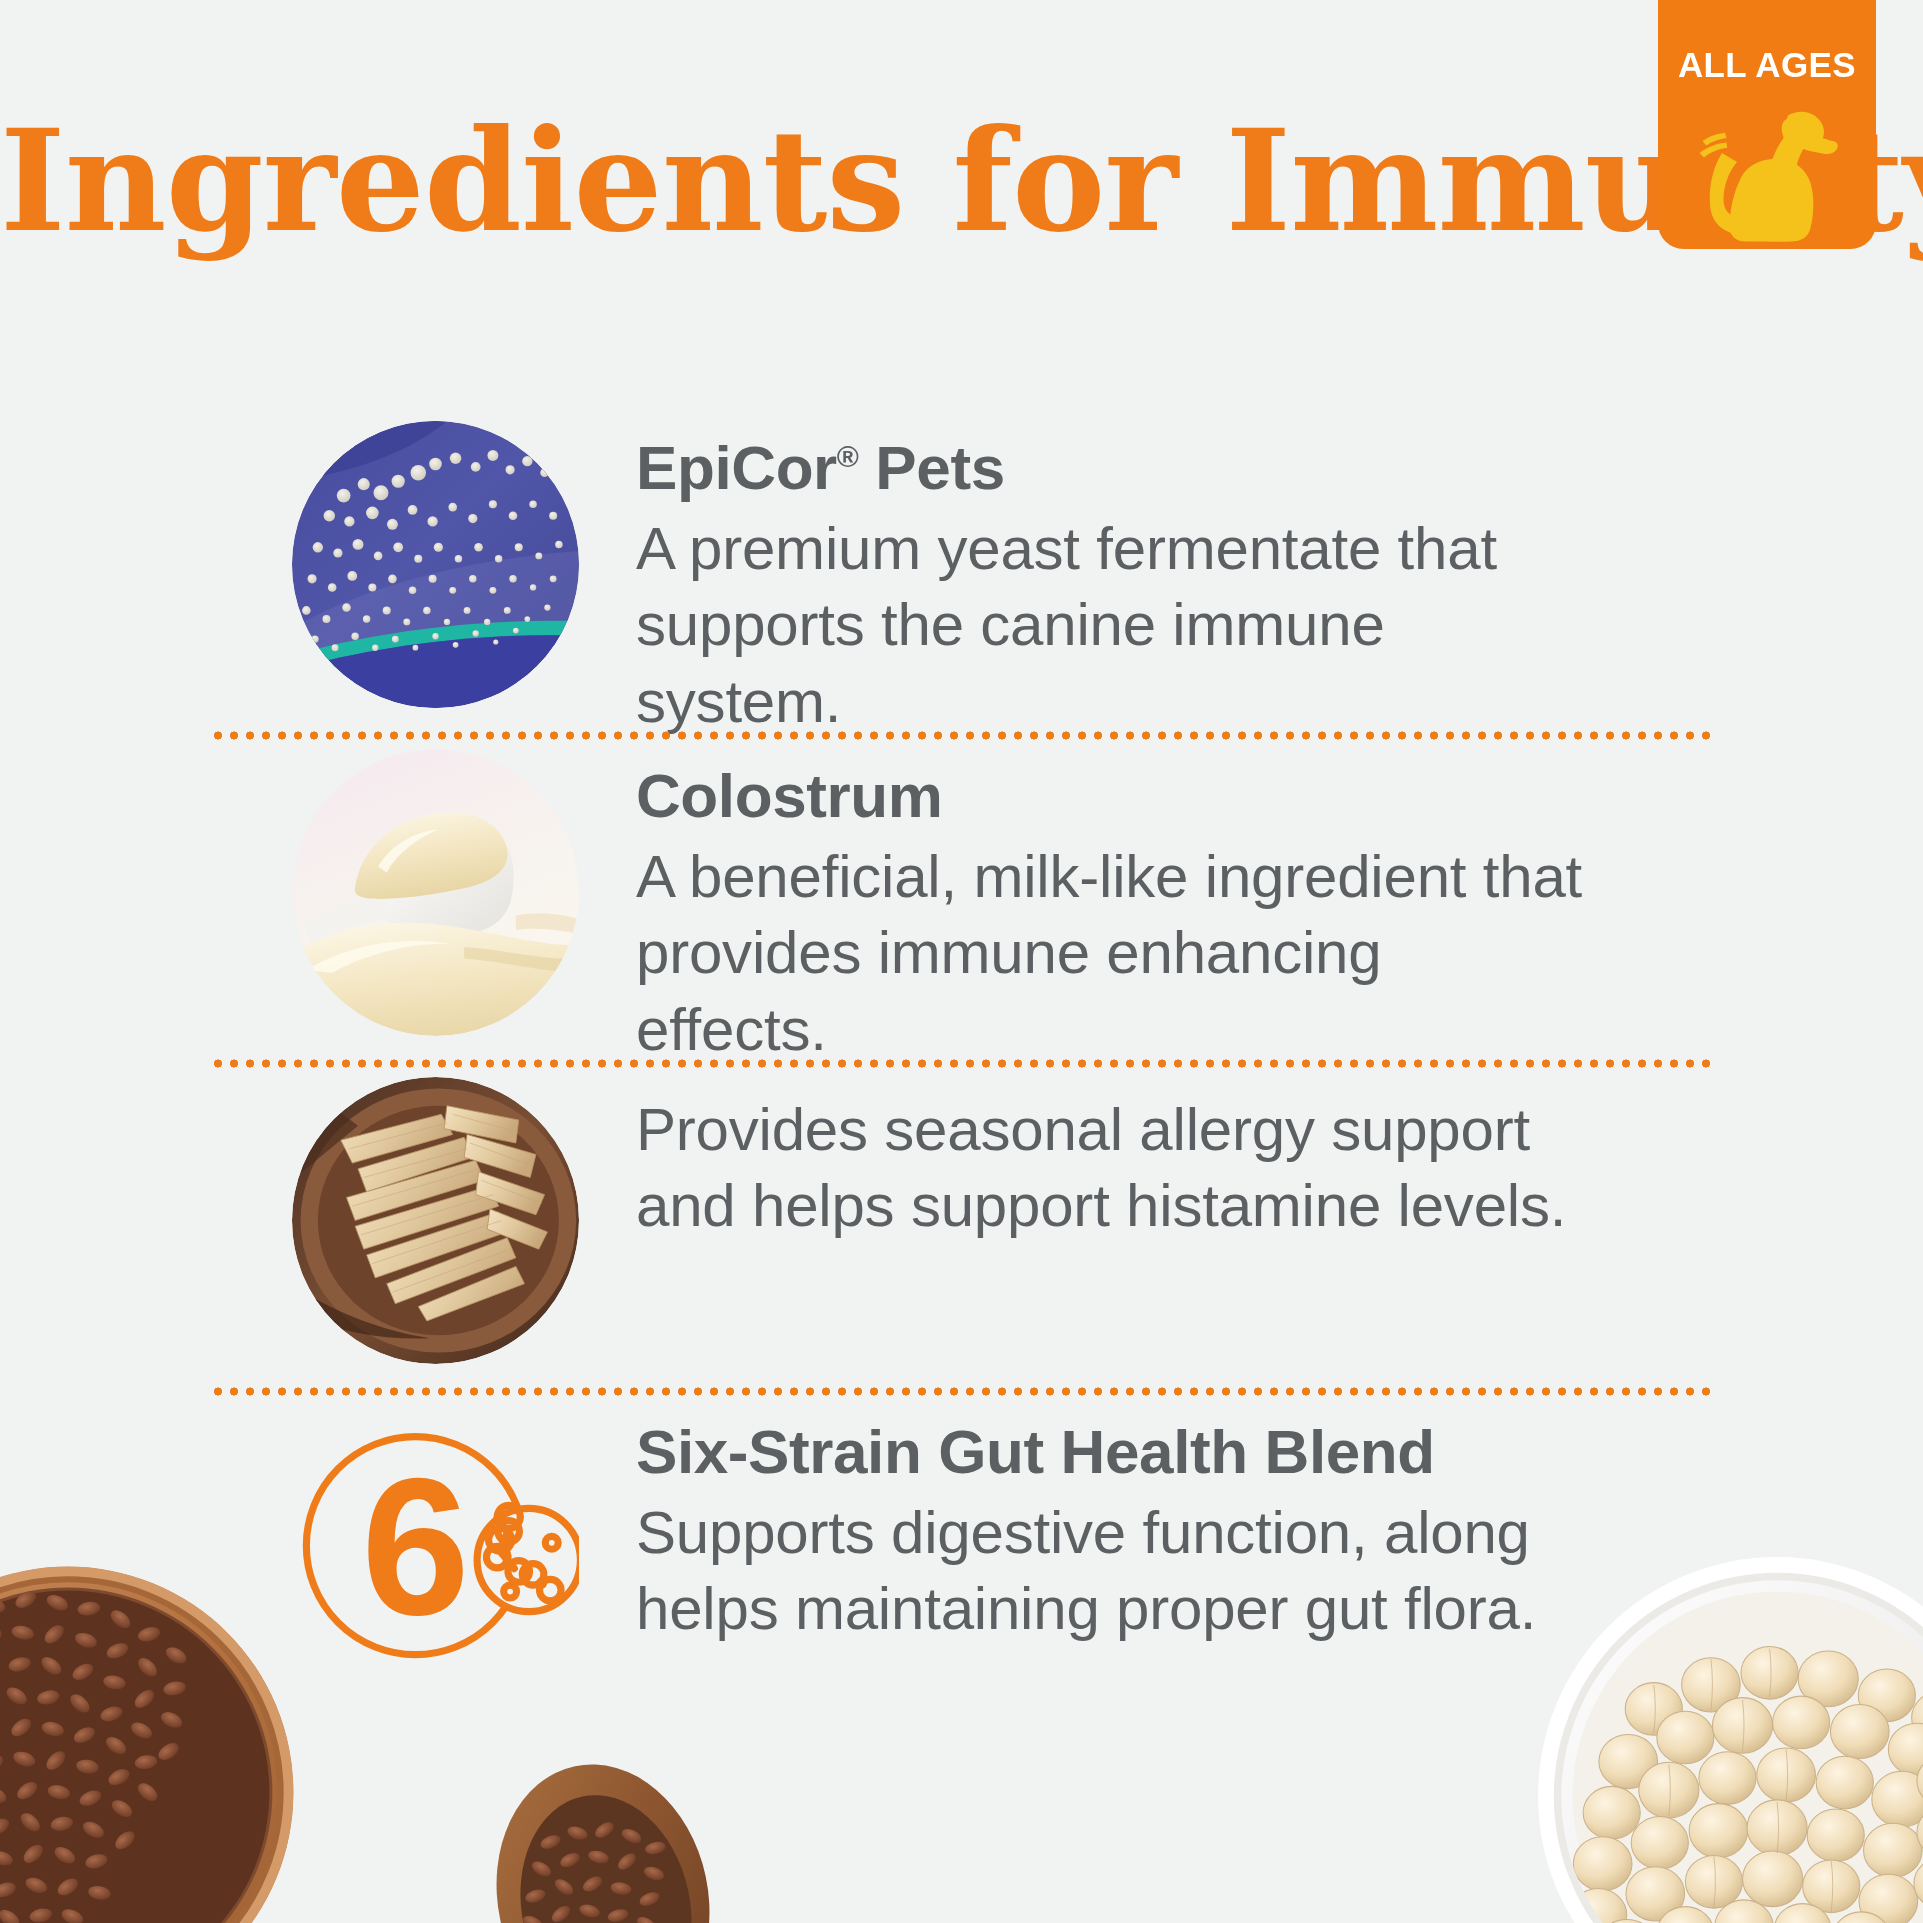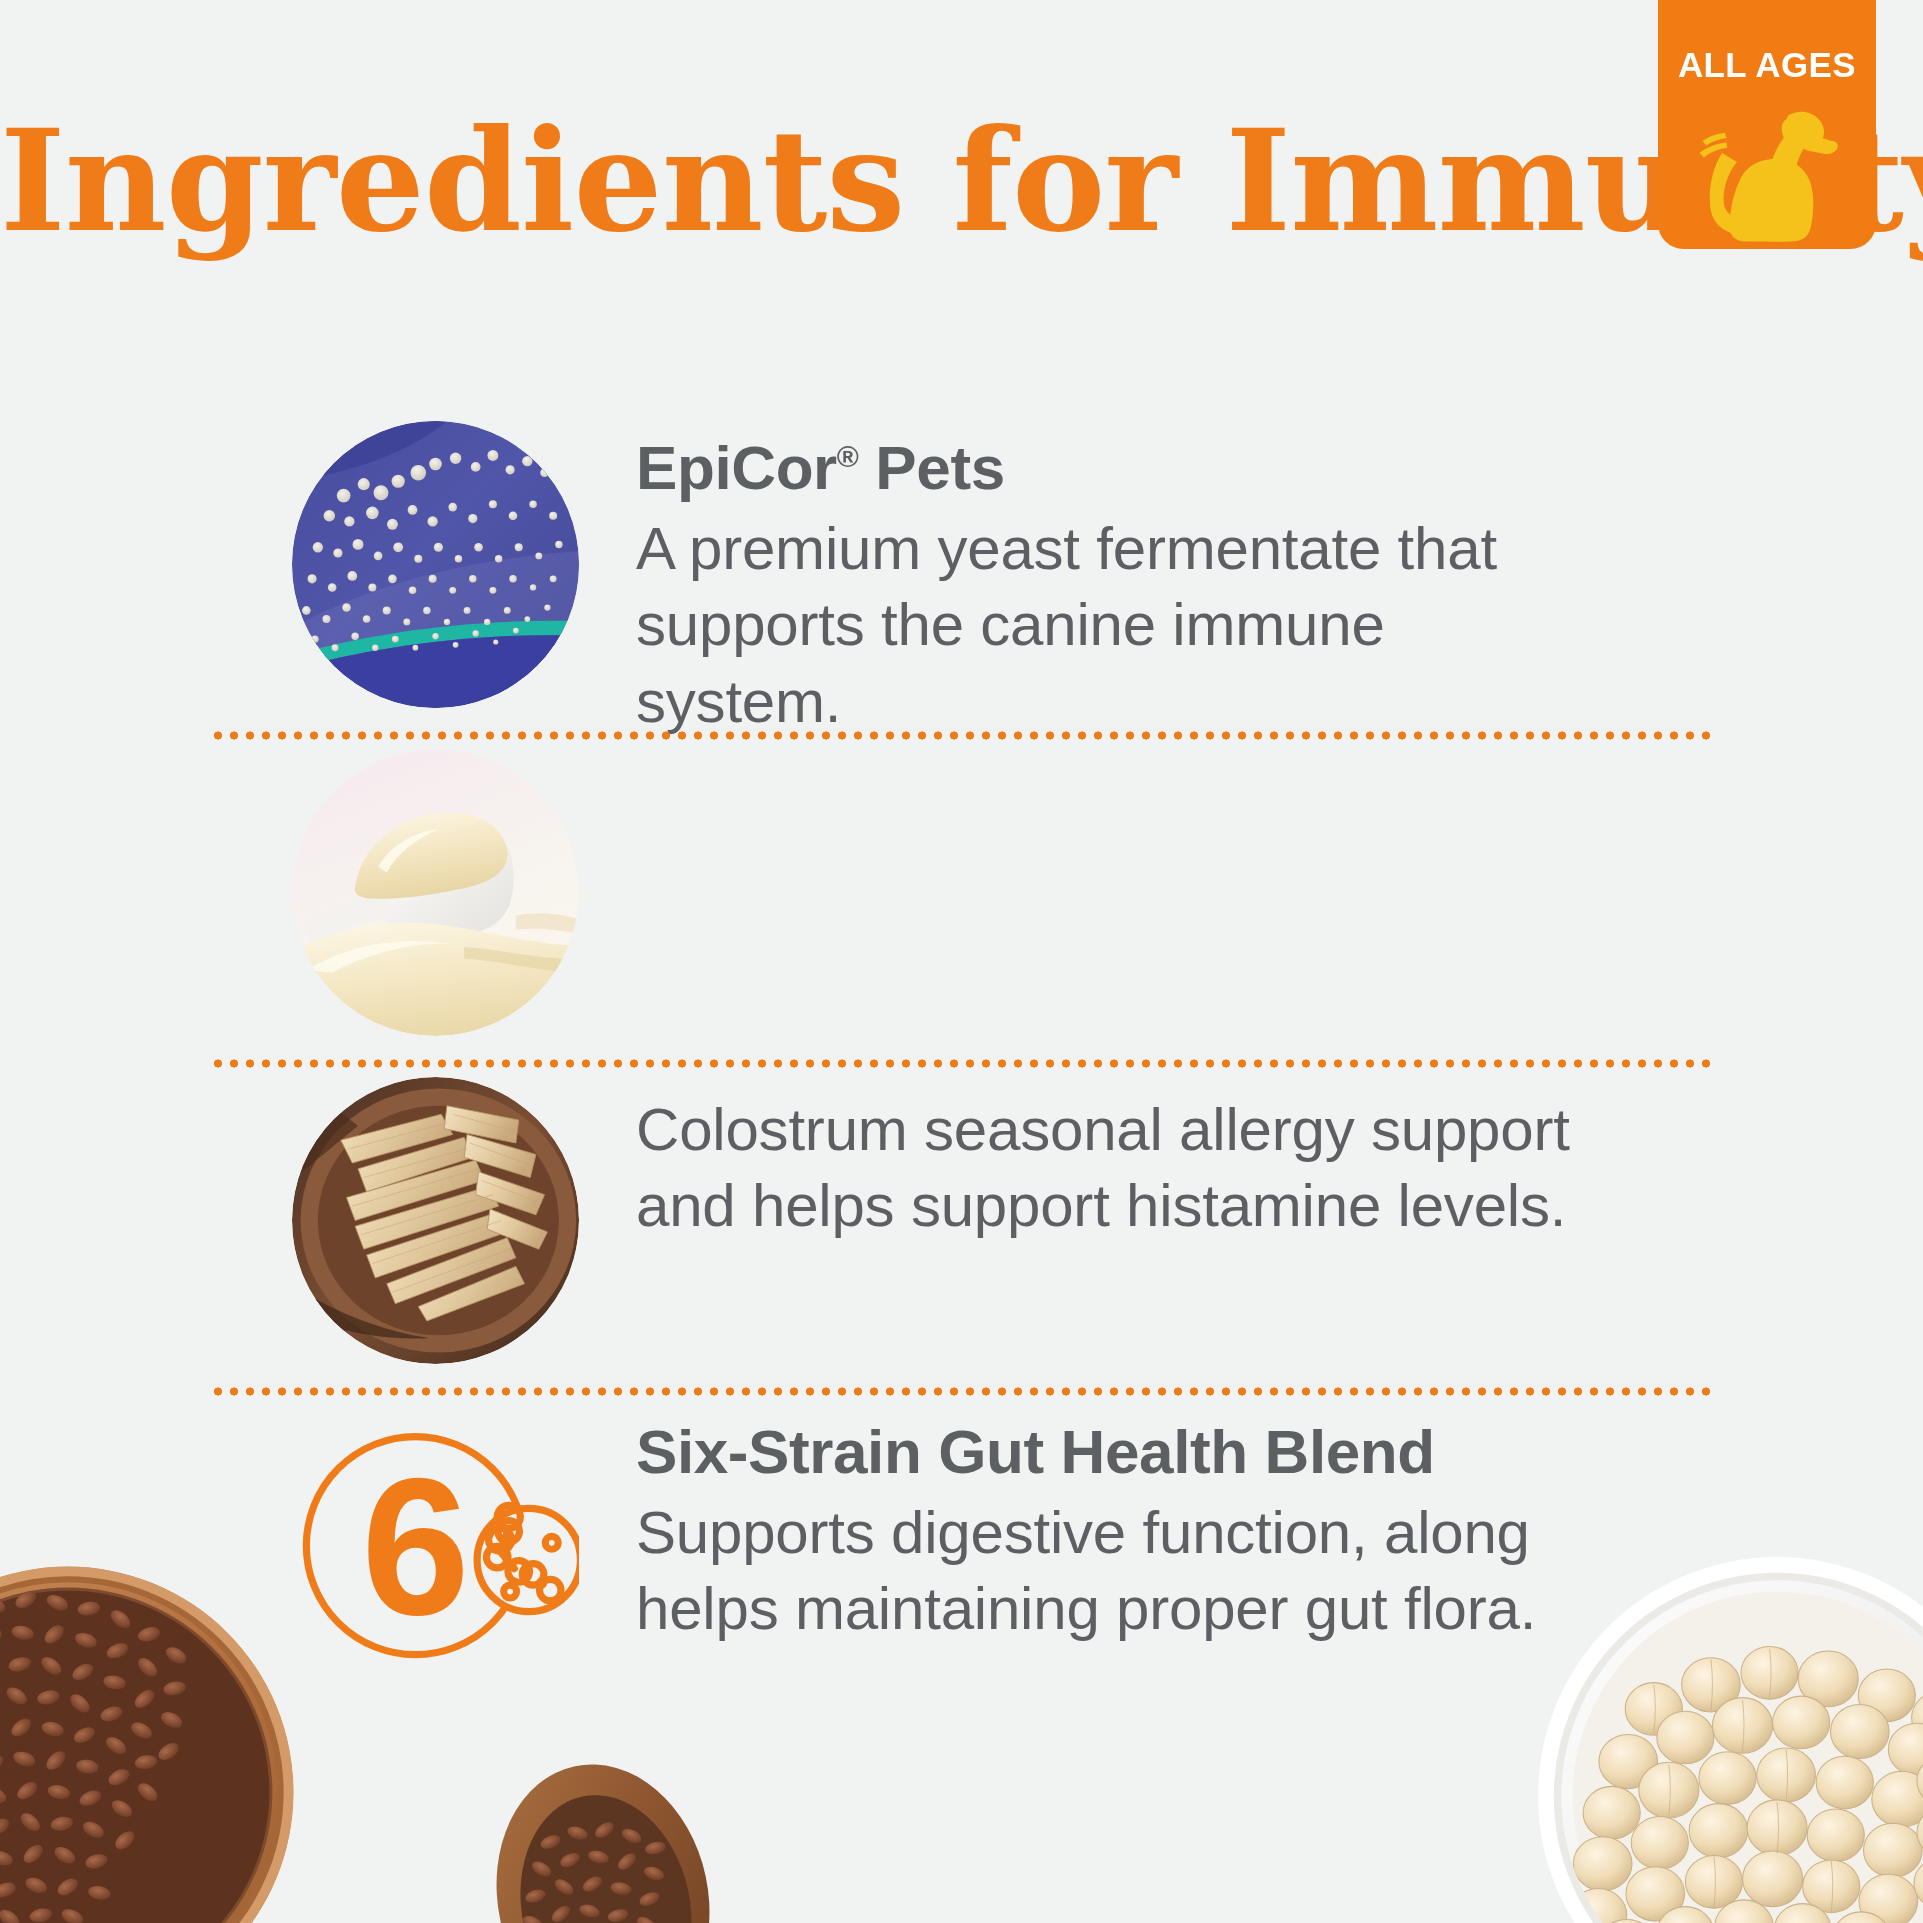--- a/index.html
+++ b/index.html
@@ -351,20 +351,24 @@
 
             <path d="M-10 148 C24 126 60 118 98 122 C138 126 176 140 210 136 L210 210 L-10 210 Z" fill="url(#pwd)"></path>
             <path d="M10 154 C40 136 76 130 112 136 C92 134 56 140 28 156 Z" fill="#fffdf2" opacity="0.75"></path>
             <path d="M120 138 C150 140 178 148 206 146 L206 156 C176 156 148 148 120 146 Z" fill="#e2cf9d" opacity="0.55"></path>
 
             <path d="M156 116 C176 112 196 116 210 122 L210 132 C192 126 172 124 156 126 Z" fill="#f0e4c6" opacity="0.8"></path>
           </g>
         </svg>
       </div>
     </div>
+    <div class="row-text">
+      <h3 class="row-title">Colostrum</h3>
+      <p class="row-desc">A beneficial, milk-like ingredient that provides immune enhancing effects.</p>
+    </div>
   </div>
 
   <div class="divider"></div>
 
   <div class="row">
     <div class="row-media">
       <div class="thumb">
         <svg viewBox="0 0 200 200" xmlns="http://www.w3.org/2000/svg" aria-hidden="true">
           <defs>
             <clipPath id="cl3">
@@ -415,21 +419,21 @@
                 <path d="M124 46 L168 62"></path>
                 <path d="M132 72 L174 88"></path>
             </g>
 
             <path d="M-8 140 C22 160 56 176 96 182 C64 184 22 176 -8 160 Z" fill="#3a2215" opacity="0.65"></path>
           </g>
         </svg>
       </div>
     </div>
     <div class="row-text">
-      <p class="row-desc">Colostrum seasonal allergy support and helps support histamine levels.</p>
+      <p class="row-desc">Provides seasonal allergy support and helps support histamine levels.</p>
     </div>
   </div>
 
   <div class="divider"></div>
 
   <div class="row">
     <div class="row-media">
       <div class="six-icon">
         <svg viewBox="0 0 200 200" xmlns="http://www.w3.org/2000/svg" aria-hidden="true">
           <g fill="none" stroke="#ef7c18" stroke-width="5">

